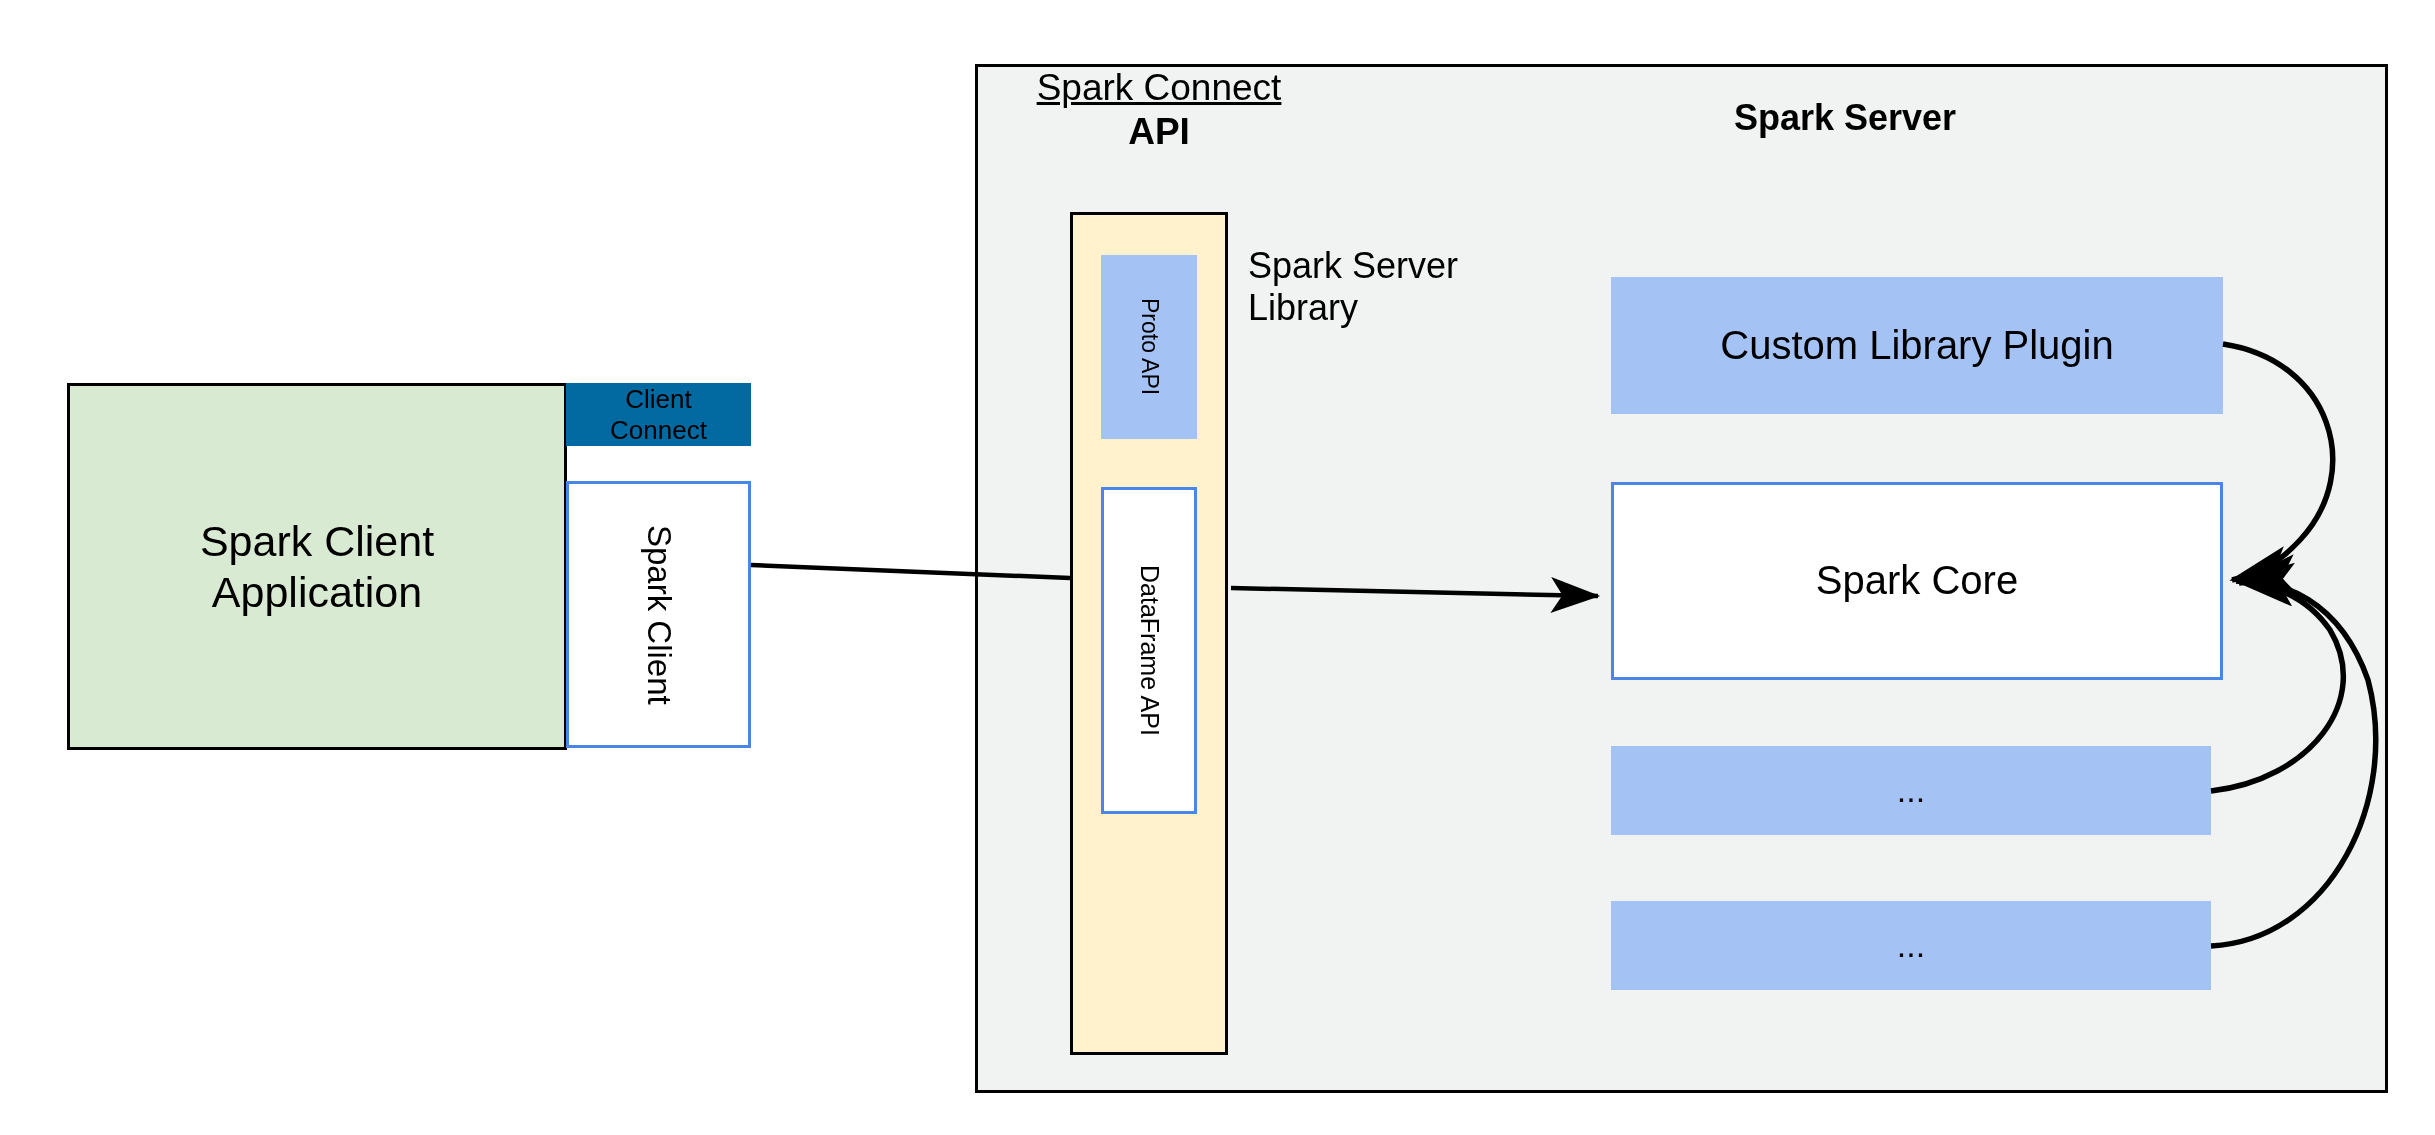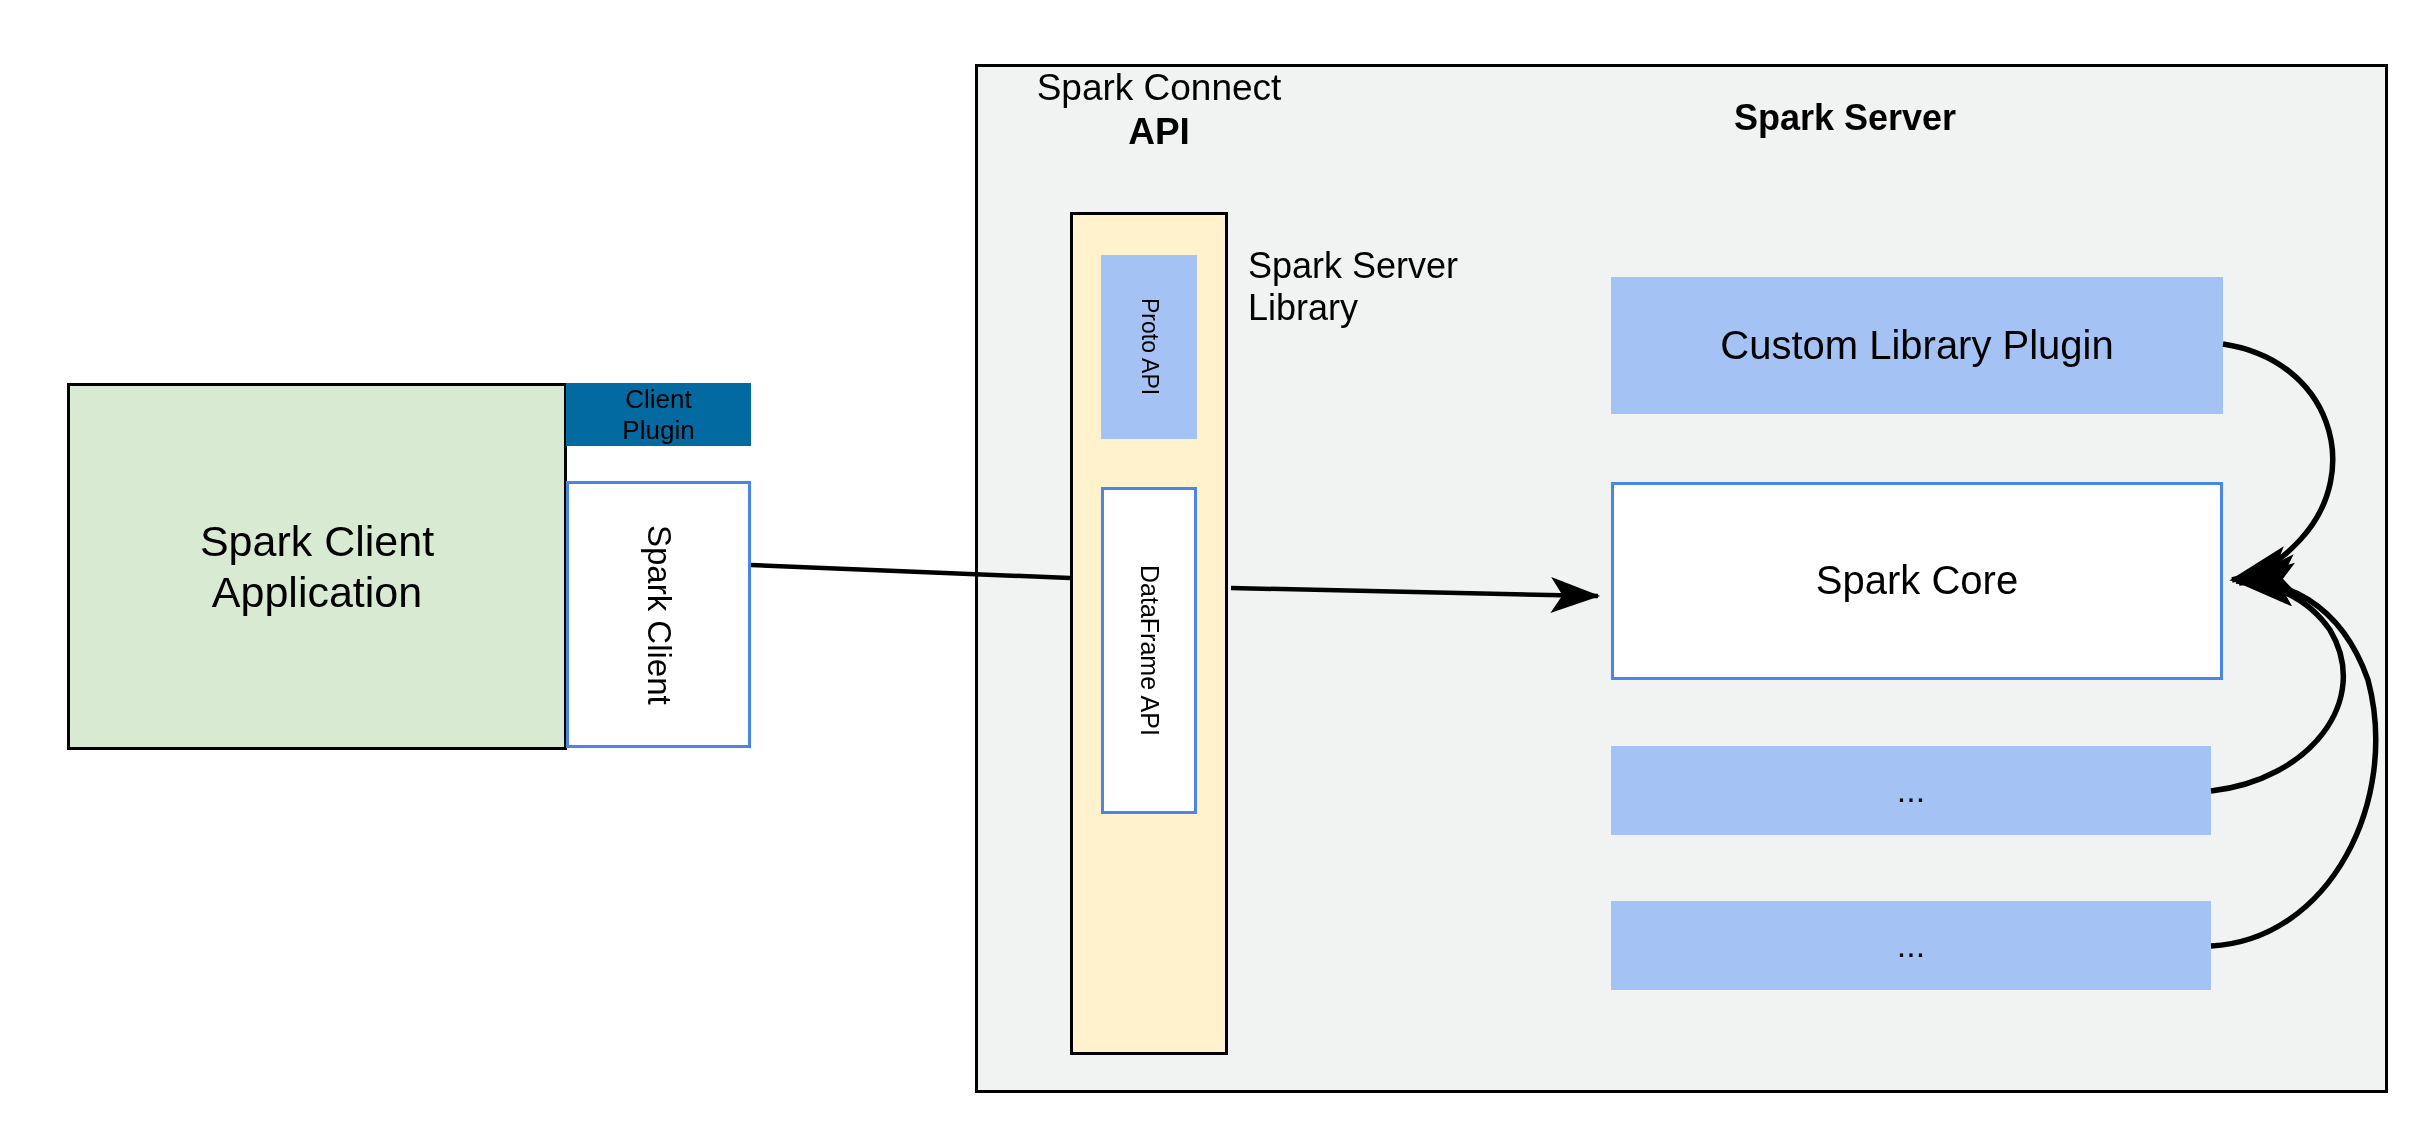--- a/index.html
+++ b/index.html
@@ -85,21 +85,21 @@
   #spark-connect-api-label {
     left: 1014px;
     top: 66px;
     width: 290px;
     height: 90px;
     font-size: 37px;
     display: block;
     text-align: center;
     z-index: 5;
   }
-  #spark-connect-api-label .l1 { display: block; }
+  #spark-connect-api-label .l1 { display: block; text-decoration: underline; }
   #spark-connect-api-label .l2 { display: block; font-weight: bold; }
 
   #spark-server-title {
     left: 1680px;
     top: 95px;
     width: 330px;
     height: 46px;
     font-size: 36px;
     font-weight: bold;
     z-index: 5;
@@ -226,21 +226,21 @@
   <div class="box" id="client-app-box">
     <span id="client-app-label">
       <span>Spark Client</span><br>
       <span>Application</span>
     </span>
   </div>
 
   <div class="box" id="client-package-box">
     <span>
       <span>Client</span><br>
-      <span>Plugin</span>
+      <span>Connect</span>
     </span>
   </div>
 
   <div class="box" id="spark-client-box">
     <span id="spark-client-label">Spark Client</span>
   </div>
 
   <div class="box" id="spark-connect-api-label">
     <span class="l1">Spark Connect</span>
     <span class="l2">API</span>

